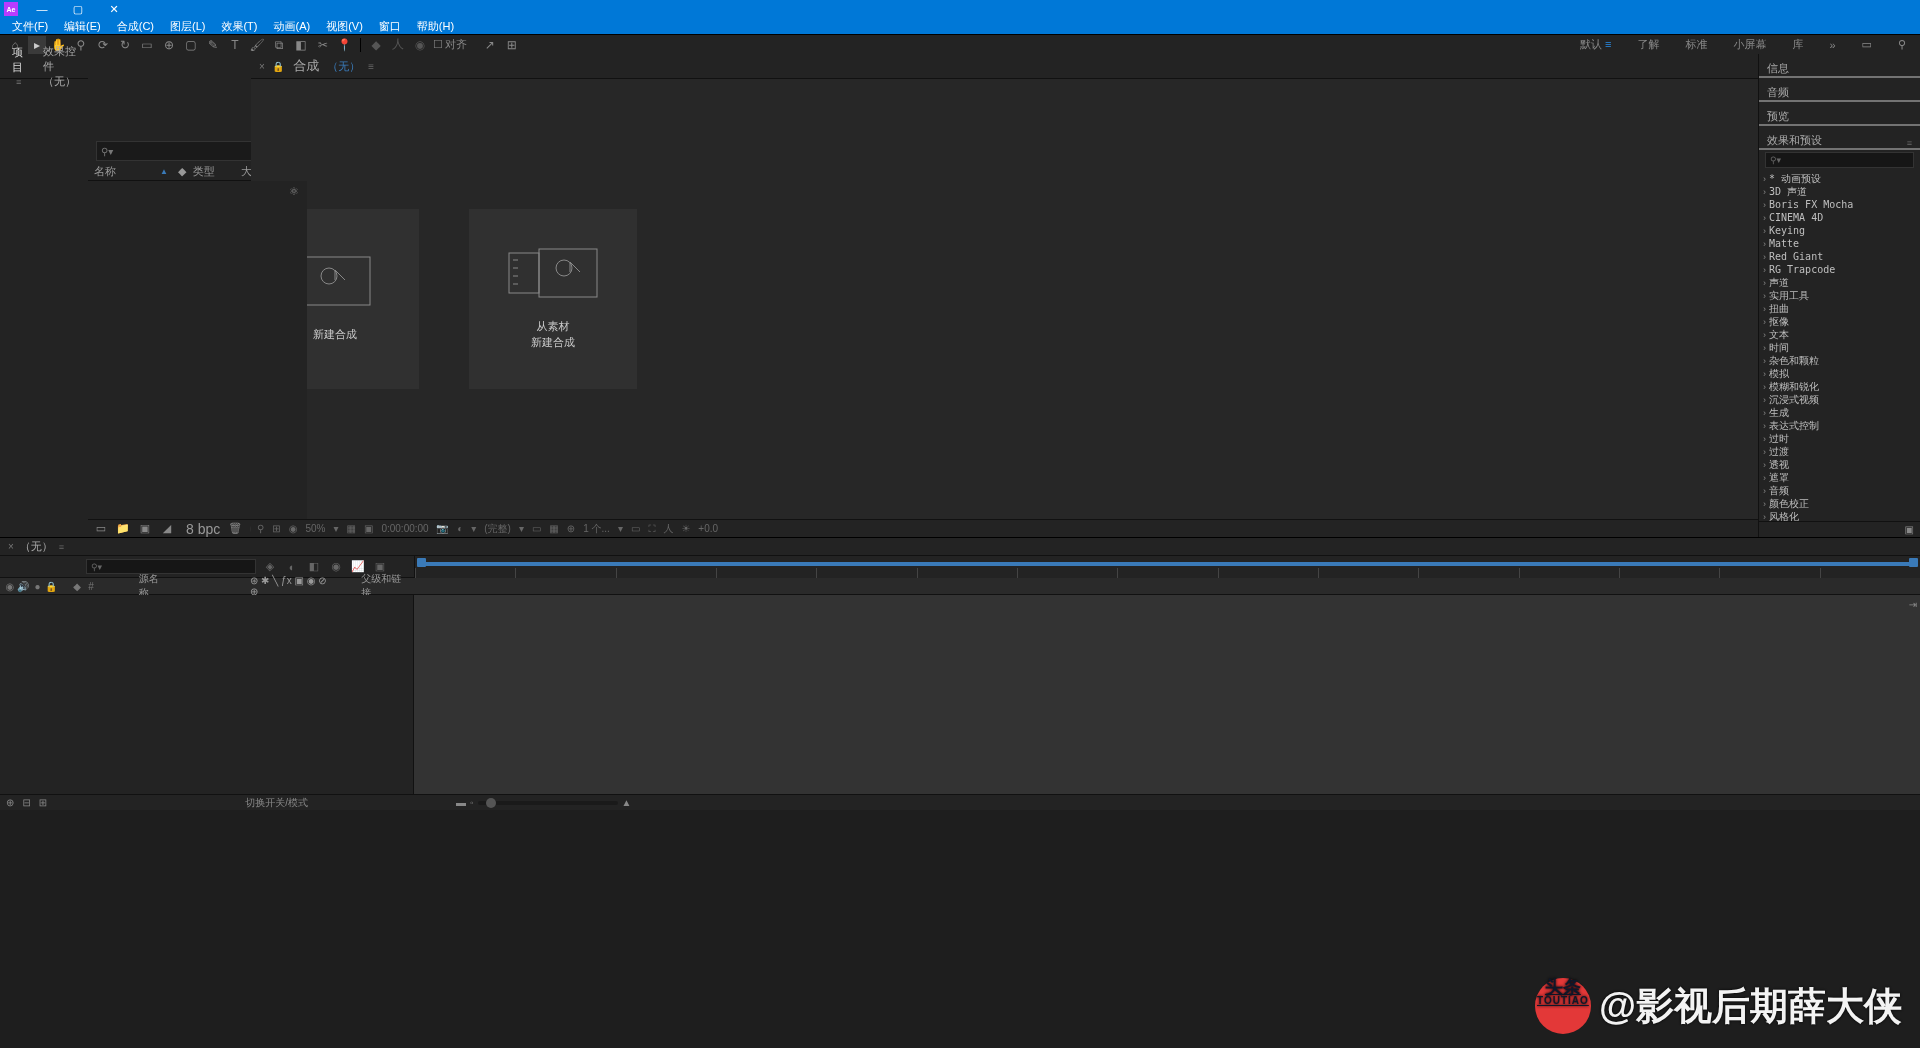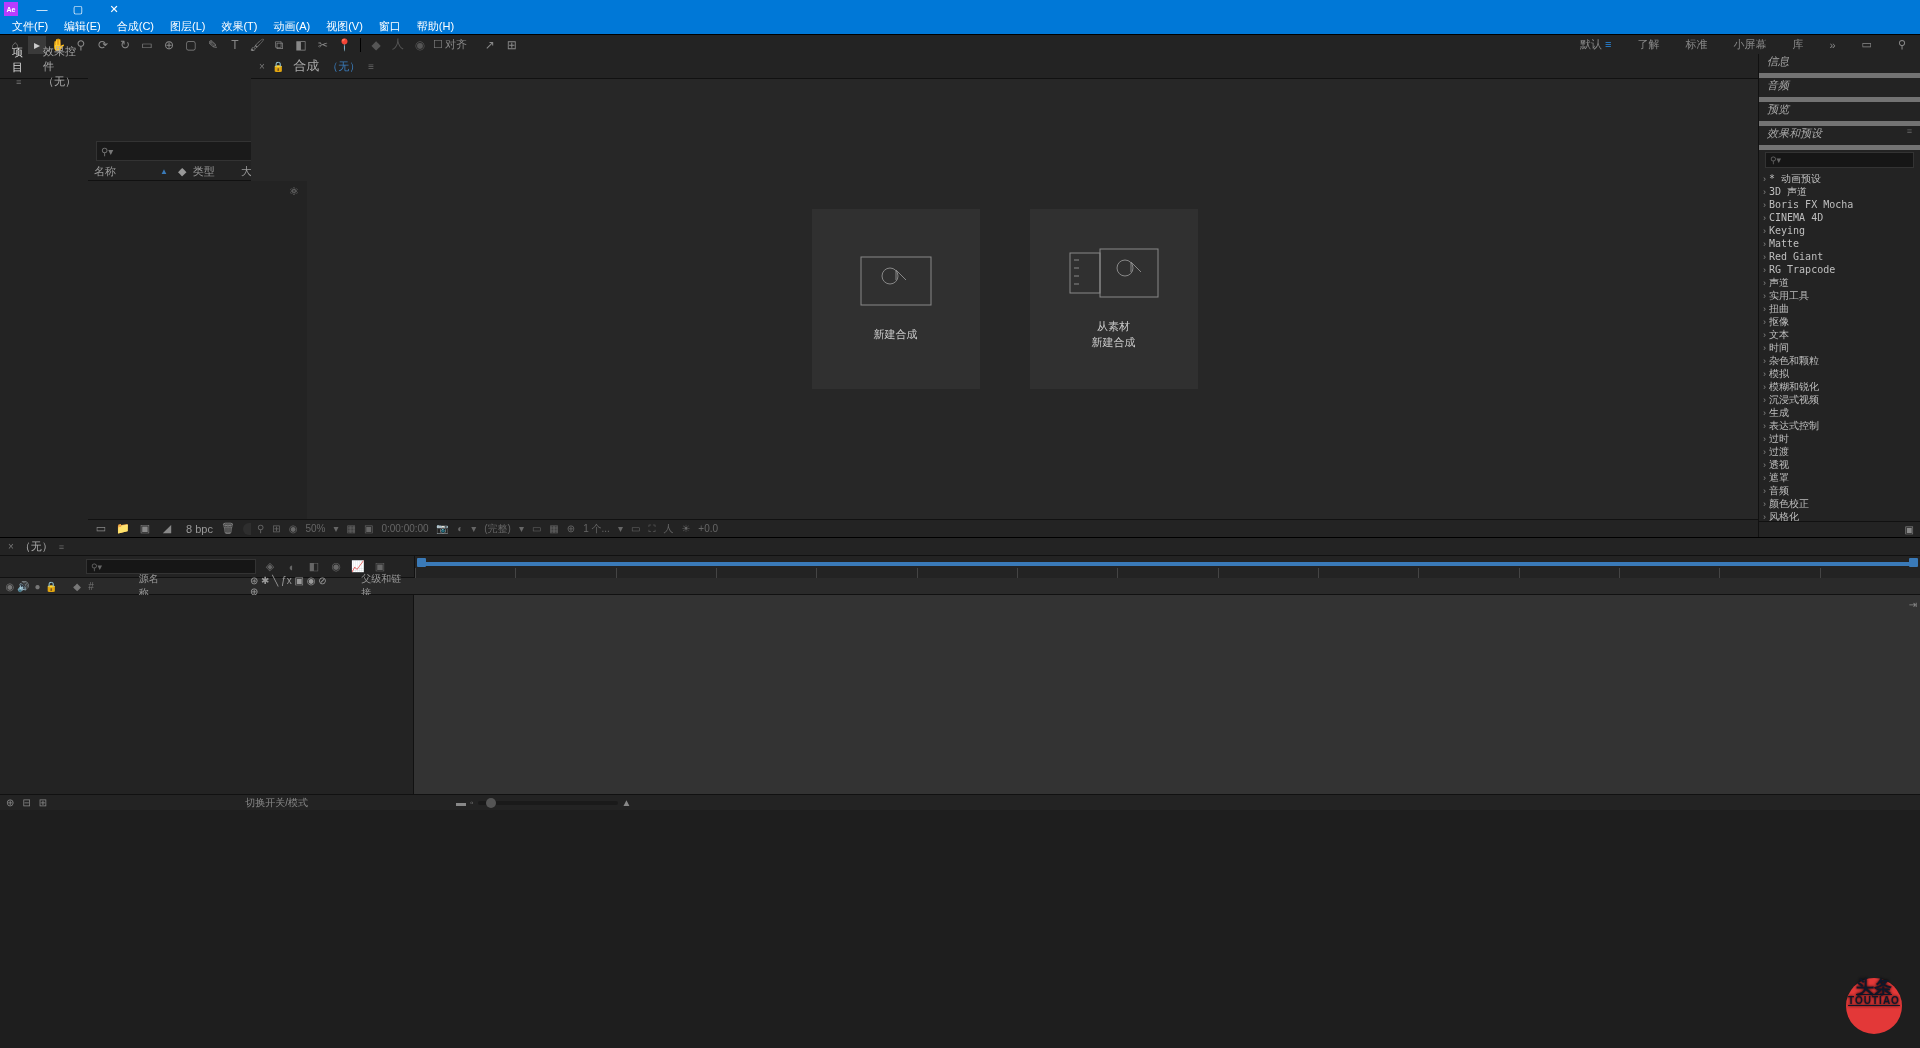--- a/index.html
+++ b/index.html
@@ -42,40 +42,40 @@
 .proj-cols .col { color:#999; font-size:11px; }
 .proj-cols .col.name { width:70px; }
 .proj-cols .sort-ic { color:#3a7ab8; font-size:8px; margin-right:6px; }
 .proj-cols .col.tag { width:12px; }
 .proj-cols .col.type { width:50px; }
 .proj-cols .col.size { width:30px; }
 .proj-list { flex:1; background:#232323; position:relative; }
 .proj-list .flow-ic { position:absolute; right:8px; top:4px; color:#888; font-size:11px; }
 .proj-footer { height:18px; background:#232323; display:flex; align-items:center; padding:0 6px; gap:8px; border-top:1px solid #111; }
 .proj-footer .ic { width:14px; height:14px; display:flex; align-items:center; justify-content:center; color:#888; cursor:pointer; font-size:11px; }
-.proj-footer .bpc { color:#999; font-size:11px; margin-left:4px; }
+.proj-footer .bpc { color:#999; font-size:14px; margin-left:4px; }
 
 
 .center-col { flex:1; background:#1e1e1e; display:flex; flex-direction:column; }
 .comp-tabs { height:25px; background:#232323; display:flex; align-items:center; padding:0 8px; gap:8px; border-bottom:1px solid #111; }
 .comp-tabs .x { color:#777; font-size:10px; }
 .comp-tabs .lock { color:#777; font-size:10px; }
 .comp-tabs .label { color:#aaa; font-size:13px; }
 .comp-tabs .none { color:#3a7ab8; font-size:11px; }
-.comp-view { flex:1; background:#272727; display:flex; align-items:center; justify-content:center; gap:50px; }
+.comp-view { flex:1; background:#272727; display:flex; align-items:center; gap:50px; }
 .comp-card { width:168px; height:180px; background:#303030; display:flex; flex-direction:column; align-items:center; justify-content:center; gap:20px; cursor:pointer; }
 .comp-card svg { stroke:#888; fill:none; }
 .comp-card .lbl { color:#ccc; font-size:11px; text-align:center; line-height:1.5; }
 .comp-footer { height:18px; background:#232323; display:flex; align-items:center; padding:0 6px; gap:8px; color:#666; font-size:10px; border-top:1px solid #111; }
 .comp-footer .ic { color:#666; font-size:10px; }
 .comp-footer .val { color:#666; }
 
 
 .right-col { width:162px; background:#232323; display:flex; flex-direction:column; border-left:1px solid #111; }
-.right-panel-hdr { height:24px; display:flex; align-items:flex-start; padding:0 8px; color:#aaa; font-size:11px; border-bottom:5px solid #737373; cursor:pointer;font-style:italic; }
+.right-panel-hdr { height:24px; display:flex; align-items:flex-end; padding:0 8px; color:#aaa; font-size:11px; border-bottom:2px solid #737373; cursor:pointer; }
 .right-panel-hdr .menu-r { margin-left:auto; color:#666; font-size:9px; }
 .effects-search { height:16px; margin:2px 6px; background:#161616; border:1px solid #333; display:flex; align-items:center; padding:0 4px; }
 .effects-search span { color:#666; font-size:9px; }
 .effects-list { flex:1; overflow:hidden; padding:2px 0; }
 .eff-item { height:13px; display:flex; align-items:center; padding:0 4px; color:#bfbfbf; font-size:10px; cursor:pointer; font-family:"SimSun",monospace; }
 .eff-item .arrow { color:#888; margin-right:3px; font-size:9px; }
 .right-footer { height:16px; background:#232323; display:flex; align-items:center; justify-content:flex-end; padding:0 6px; border-top:1px solid #111; }
 .right-footer .ic { color:#888; font-size:10px; }
 
 
@@ -406,13 +406,14 @@
       <span class="ic">▲</span>
     </div>
   </div>
 </div>
 
 <div class="watermark">
   <div class="logo">
     <span>头条</span>
       <small>TOUTIAO</small>
   </div>
+  <span>@影视后期薛大侠</span>
 </div>
 
 </body></html>

